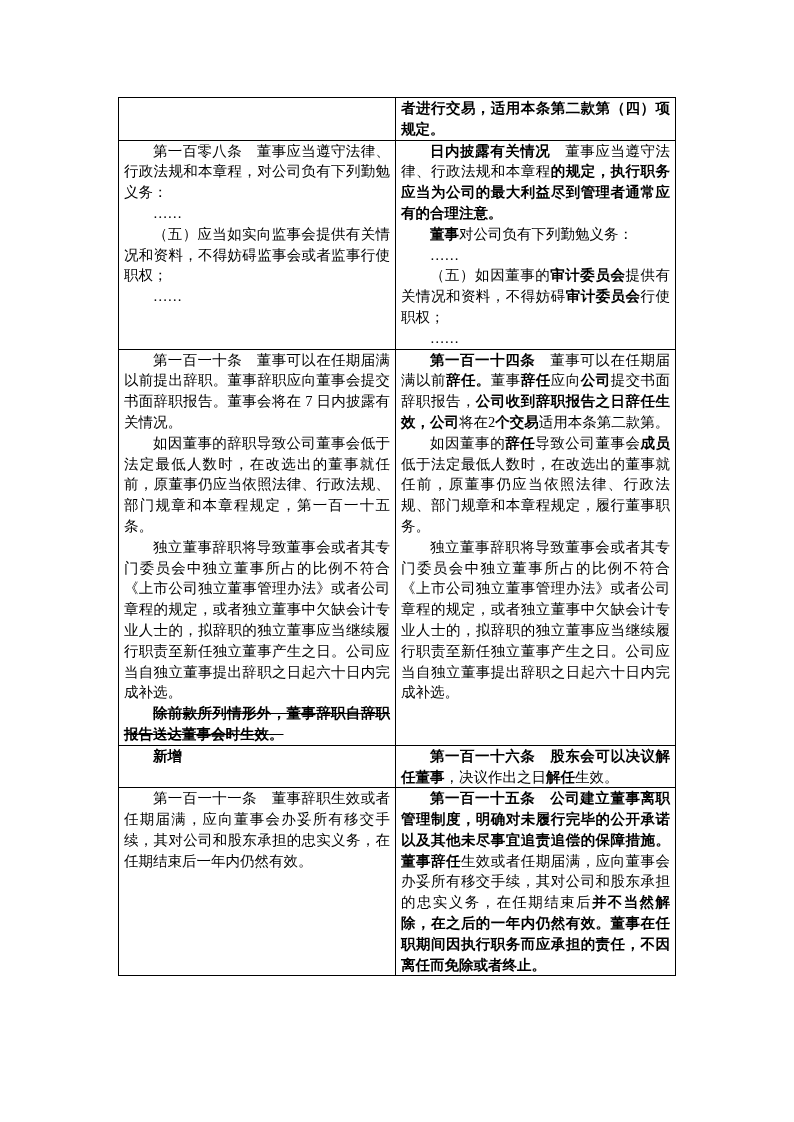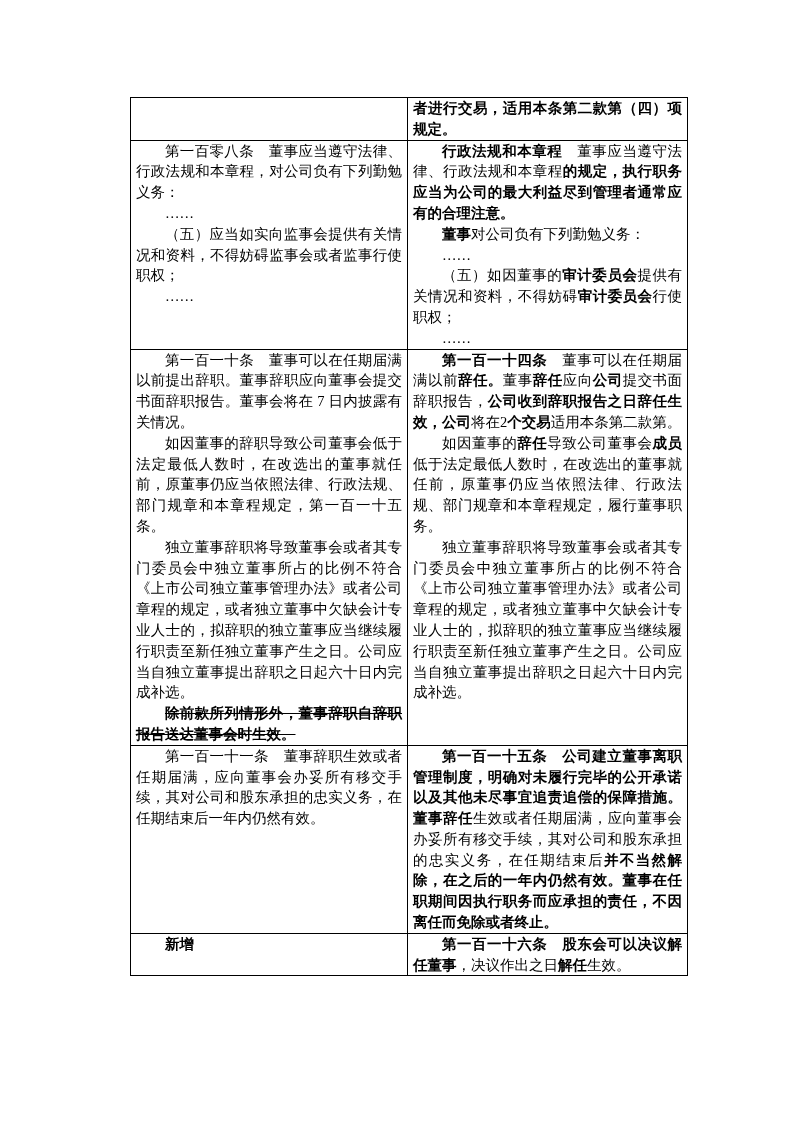--- a/index.html
+++ b/index.html
@@ -11,21 +11,21 @@
     position: relative;
     width: 794px;
     height: 1122px;
     background: #ffffff;
     overflow: hidden;
     font-family: "Liberation Serif", "DejaVu Serif", serif;
     color: #000000;
   }
   table.doc-table {
     position: absolute;
-    left: 130px;
+    left: 118px;
     top: 97px;
     width: 557px;
     border-collapse: collapse;
     table-layout: fixed;
   }
   table.doc-table td {
     border: 1px solid #000000;
     vertical-align: top;
     padding: 0 5px;
     font-size: 14.5px;
@@ -59,21 +59,21 @@
           </td>
         </tr>
         <tr>
           <td>
             <p class="para indent"><span class="">第一百零八条　董事应当遵守法律、行政法规和本章程，对公司负有下列勤勉义务：</span></p>
             <p class="para indent"><span class="">……</span></p>
             <p class="para indent"><span class="">（五）应当如实向监事会提供有关情况和资料，不得妨碍监事会或者监事行使职权；</span></p>
             <p class="para indent"><span class="">……</span></p>
           </td>
           <td>
-            <p class="para indent"><span class="b ">行政法规和本章程</span><span class="">　董事应当遵守法律、行政法规和本章程</span><span class="b ">的规定，执行职务应当为公司的最大利益尽到管理者通常应有的合理注意。</span></p>
+            <p class="para indent"><span class="b ">日内披露有关情况</span><span class="">　董事应当遵守法律、行政法规和本章程</span><span class="b ">的规定，执行职务应当为公司的最大利益尽到管理者通常应有的合理注意。</span></p>
             <p class="para indent"><span class="b ">董事</span><span class="">对公司负有下列勤勉义务：</span></p>
             <p class="para indent"><span class="">……</span></p>
             <p class="para indent"><span class="">（五）如因董事的</span><span class="b ">审计委员会</span><span class="">提供有关情况和资料，不得妨碍</span><span class="b ">审计委员会</span><span class="">行使职权；</span></p>
             <p class="para indent"><span class="">……</span></p>
           </td>
         </tr>
         <tr>
           <td>
             <p class="para indent"><span class="">第一百一十条　董事可以在任期届满以前提出辞职。董事辞职应向董事会提交书面辞职报告。董事会将在 7 日内披露有关情况。</span></p>
             <p class="para indent"><span class="">如因董事的辞职导致公司董事会低于法定最低人数时，在改选出的董事就任前，原董事仍应当依照法律、行政法规、部门规章和本章程规定，第一百一十五条。</span></p>
@@ -81,29 +81,29 @@
             <p class="para indent"><span class="b s">除前款所列情形外，董事辞职自辞职报告送达董事会时生效。</span></p>
           </td>
           <td>
             <p class="para indent"><span class="b ">第一百一十四条</span><span class="">　董事可以在任期届满以前</span><span class="b ">辞任。</span><span class="">董事</span><span class="b ">辞任</span><span class="">应向</span><span class="b ">公司</span><span class="">提交书面辞职报告，</span><span class="b ">公司收到辞职报告之日辞任生效，公司</span><span class="">将在2</span><span class="b ">个交易</span><span class="">适用本条第二款第。</span></p>
             <p class="para indent"><span class="">如因董事的</span><span class="b ">辞任</span><span class="">导致公司董事会</span><span class="b ">成员</span><span class="">低于法定最低人数时，在改选出的董事就任前，原董事仍应当依照法律、行政法规、部门规章和本章程规定，履行董事职务。</span></p>
             <p class="para indent"><span class="">独立董事辞职将导致董事会或者其专门委员会中独立董事所占的比例不符合《上市公司独立董事管理办法》或者公司章程的规定，或者独立董事中欠缺会计专业人士的，拟辞职的独立董事应当继续履行职责至新任独立董事产生之日。公司应当自独立董事提出辞职之日起六十日内完成补选。</span></p>
           </td>
         </tr>
         <tr>
           <td>
+            <p class="para indent"><span class="b ">新增</span></p>
+          </td>
+          <td>
+            <p class="para indent"><span class="b ">第一百一十六条　股东会可以决议解任董事</span><span class="">，决议作出之日</span><span class="b ">解任</span><span class="">生效。</span></p>
+          </td>
+        </tr>
+        <tr>
+          <td>
             <p class="para indent"><span class="">第一百一十一条　董事辞职生效或者任期届满，应向董事会办妥所有移交手续，其对公司和股东承担的忠实义务，在任期结束后一年内仍然有效。</span></p>
           </td>
           <td>
             <p class="para indent"><span class="b ">第一百一十五条　公司建立董事离职管理制度，明确对未履行完毕的公开承诺以及其他未尽事宜追责追偿的保障措施。董事辞任</span><span class="">生效或者任期届满，应向董事会办妥所有移交手续，其对公司和股东承担的忠实义务，在任期结束后</span><span class="b ">并不当然解除，在之后的一年内仍然有效。董事在任职期间因执行职务而应承担的责任，不因离任而免除或者终止。</span></p>
-          </td>
-        </tr>
-        <tr>
-          <td>
-            <p class="para indent"><span class="b ">新增</span></p>
-          </td>
-          <td>
-            <p class="para indent"><span class="b ">第一百一十六条　股东会可以决议解任董事</span><span class="">，决议作出之日</span><span class="b ">解任</span><span class="">生效。</span></p>
           </td>
         </tr>
       </tbody>
   </table>
 </div>
 
 </body></html>

